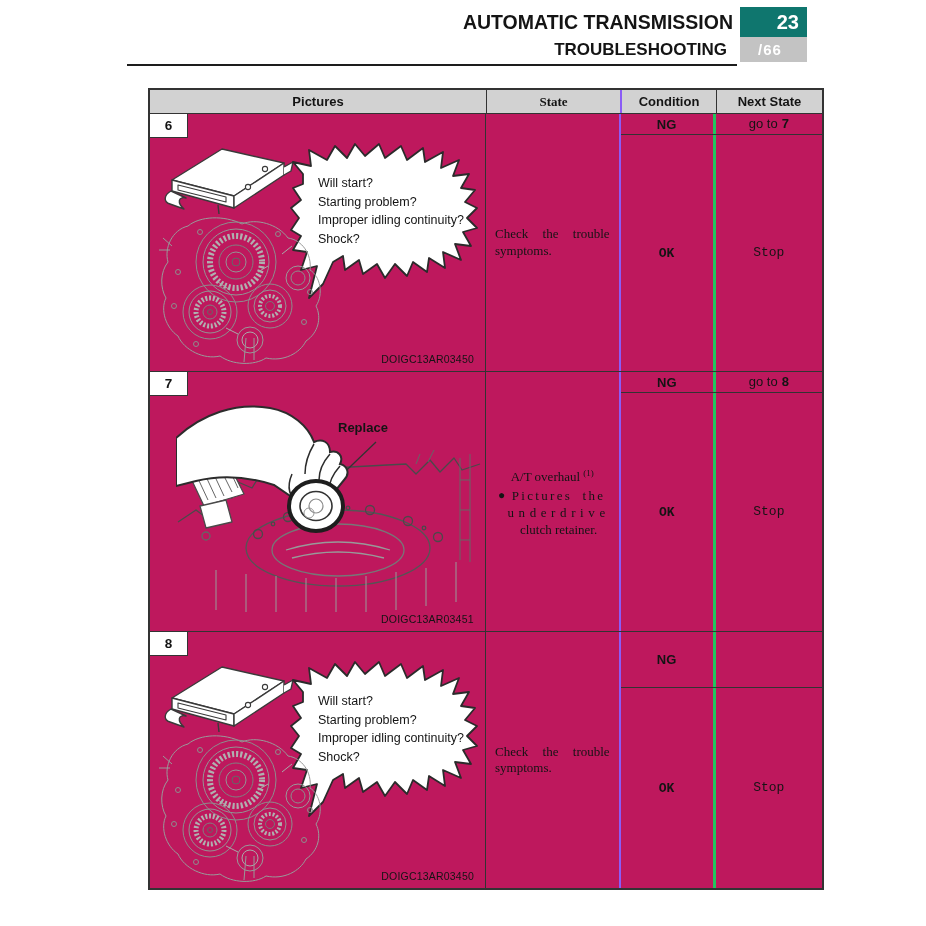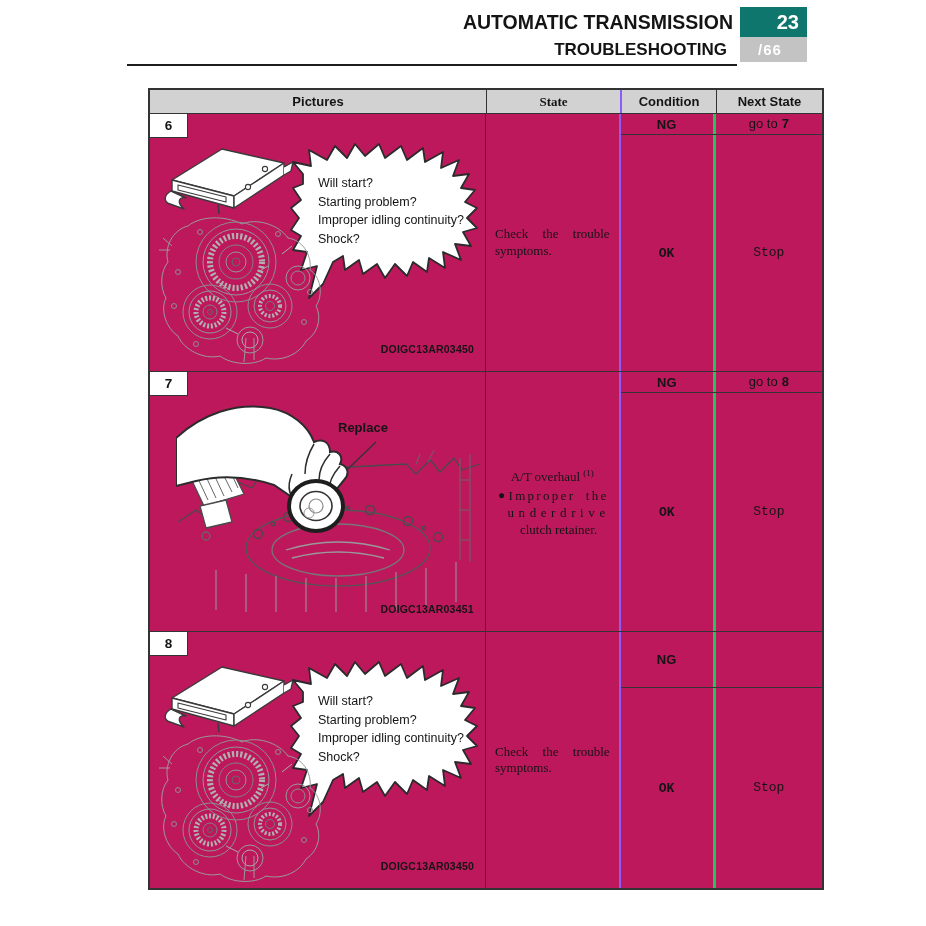--- a/index.html
+++ b/index.html
@@ -54,21 +54,21 @@
   .ovh sup { font-size: 9px; }
   .bullet-row { display: flex; margin-top: 2px; }
   .bullet { width: 21px; font-size: 12px; padding-left: 1px; }
   .bullet-lines { flex: 1; }
   .bl { display: block; font-size: 13px; line-height: 17px; white-space: nowrap; }
   .bl1 { letter-spacing: 2.3px; word-spacing: 5px; }
   .bl2 { letter-spacing: 4.6px; }
 
   
   .fig { position: absolute; inset: 0; }
-  .figcap { position: absolute; right: 11px; bottom: 16px; font-size: 10.5px; font-weight: bold; letter-spacing: 0.2px; }
+  .figcap { position: absolute; right: 11px; bottom: 6px; font-size: 10.5px; font-weight: normal; letter-spacing: 0.2px; }
   .ecu   { position: absolute; left: 12px;  top: 24px; width: 132px; height: 84px; }
   .bubble{ position: absolute; left: 136px; top: 26px; width: 196px; height: 160px; }
   .bubble svg { position: absolute; inset: 0; width: 100%; height: 100%; }
   .bubble-text { position: absolute; left: 32px; top: 34px; font-size: 12.5px; line-height: 18.5px; white-space: nowrap; }
   .bubble-text span { display: block; }
   .trans { position: absolute; left: 8px; top: 96px; width: 168px; height: 158px; }
   .fig7  { position: absolute; left: 26px; top: 28px; width: 306px; height: 216px; }
   .fig7 svg { position: absolute; inset: 0; width: 100%; height: 100%; }
   .replace-label { position: absolute; left: 162px; top: 20px; font-size: 13px; font-weight: bold; }
 </style>
@@ -213,21 +213,21 @@
           </div>
           <div class="figcap">DOIGC13AR03451</div>
         </div>
       </div>
       <div class="cell c-state statecell">
         <div class="state-text" style="text-align:center">
           <div class="ovh"><span>A/T overhaul</span> <sup>(1)</sup></div>
           <div class="bullet-row">
             <span class="bullet">●</span>
             <div class="bullet-lines">
-              <span class="bl bl1">Improper the</span>
+              <span class="bl bl1">Pictures the</span>
               <span class="bl bl2">underdrive</span>
               <span class="bl">clutch retainer.</span>
             </div>
           </div>
         </div>
       </div>
       <div class="c-cn">
         <div class="subrow ngrow" style="height:21px">
           <div class="cond">NG</div>
           <div class="next">

